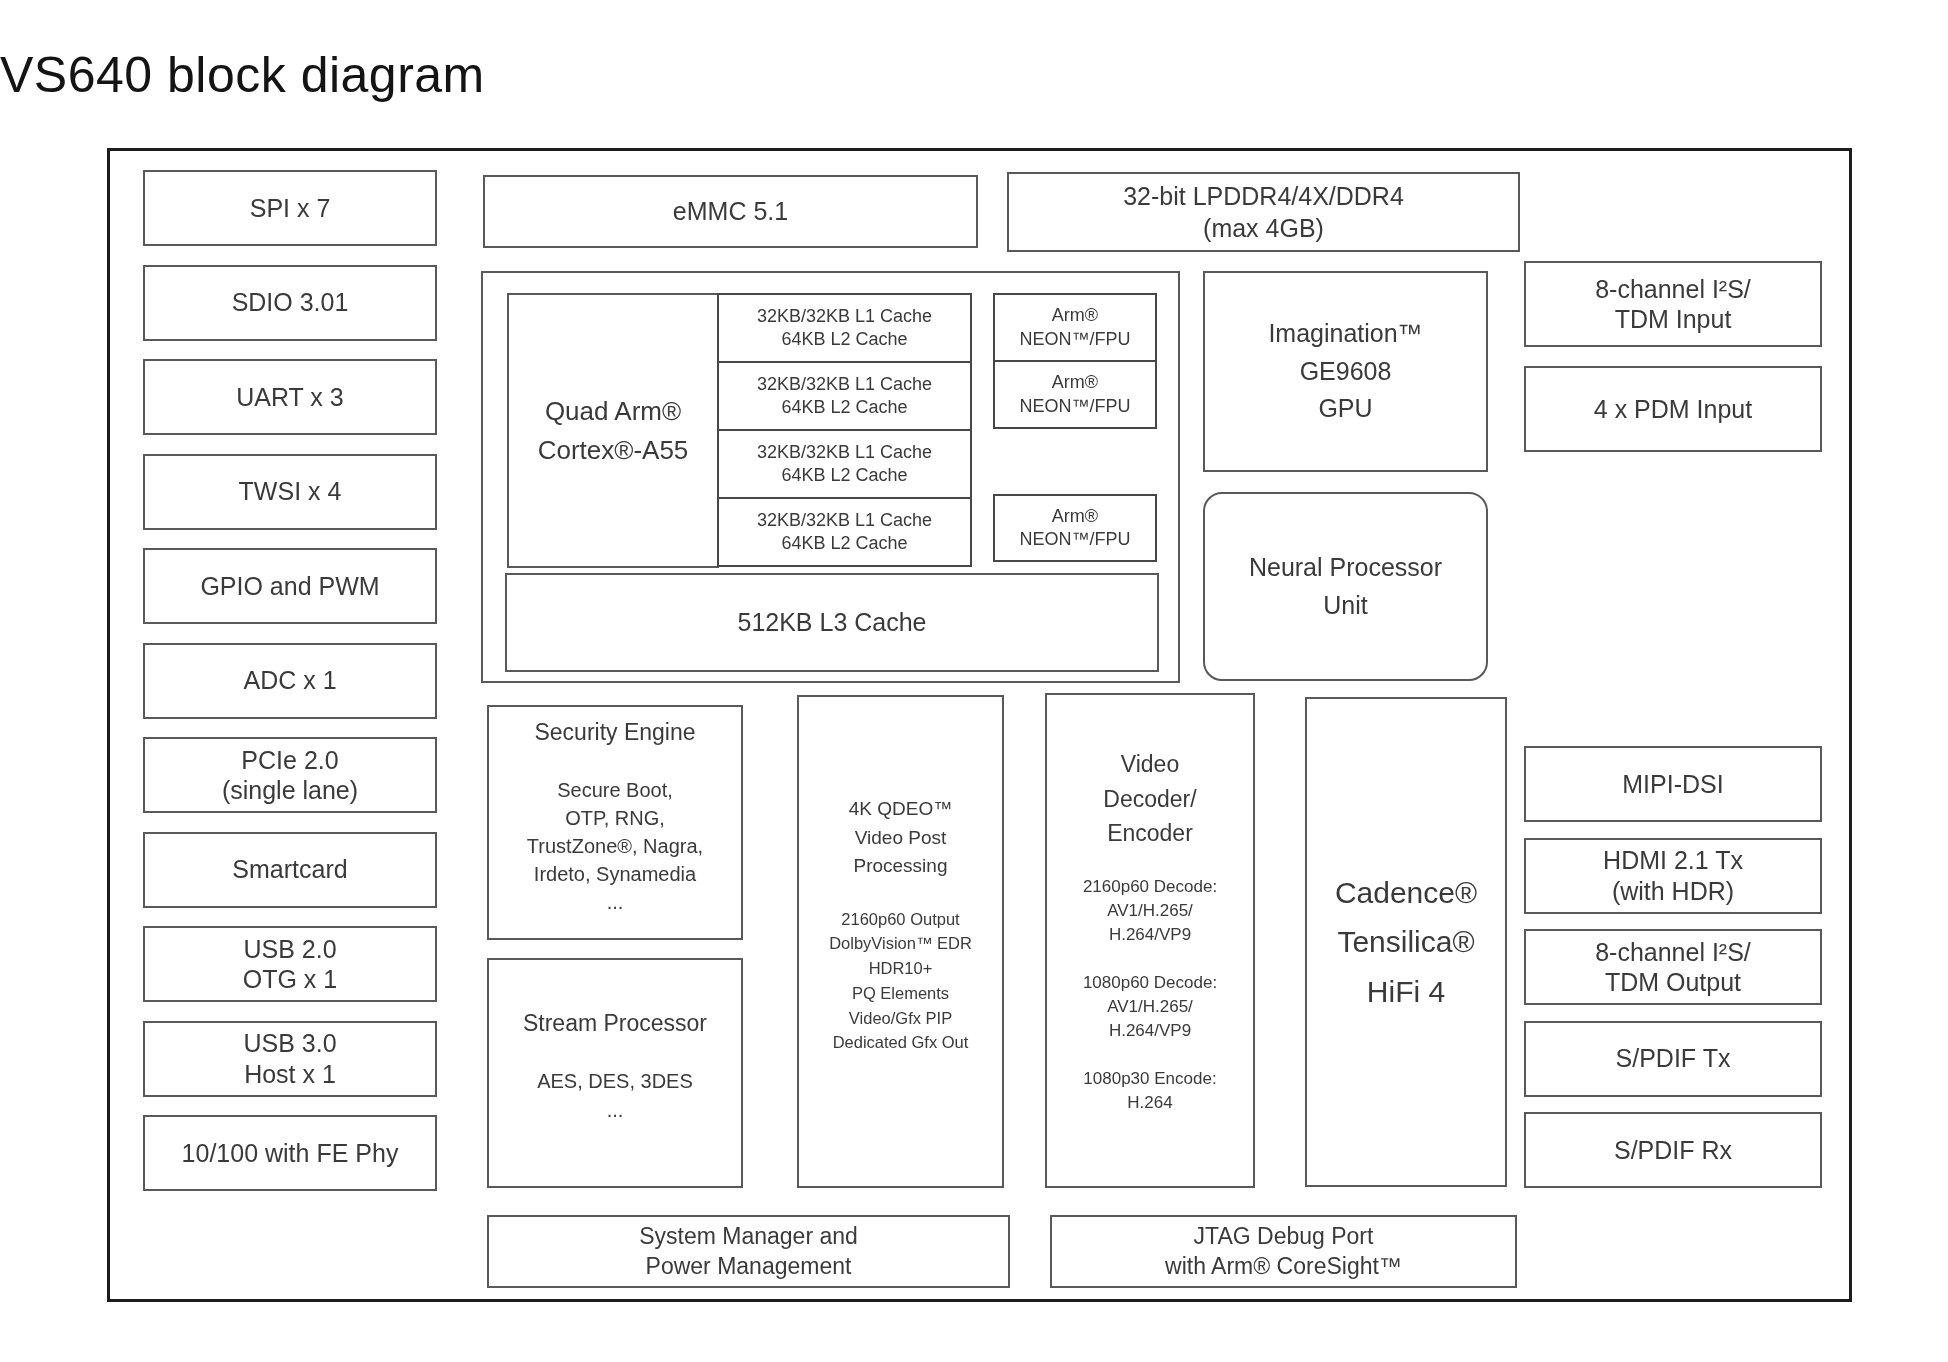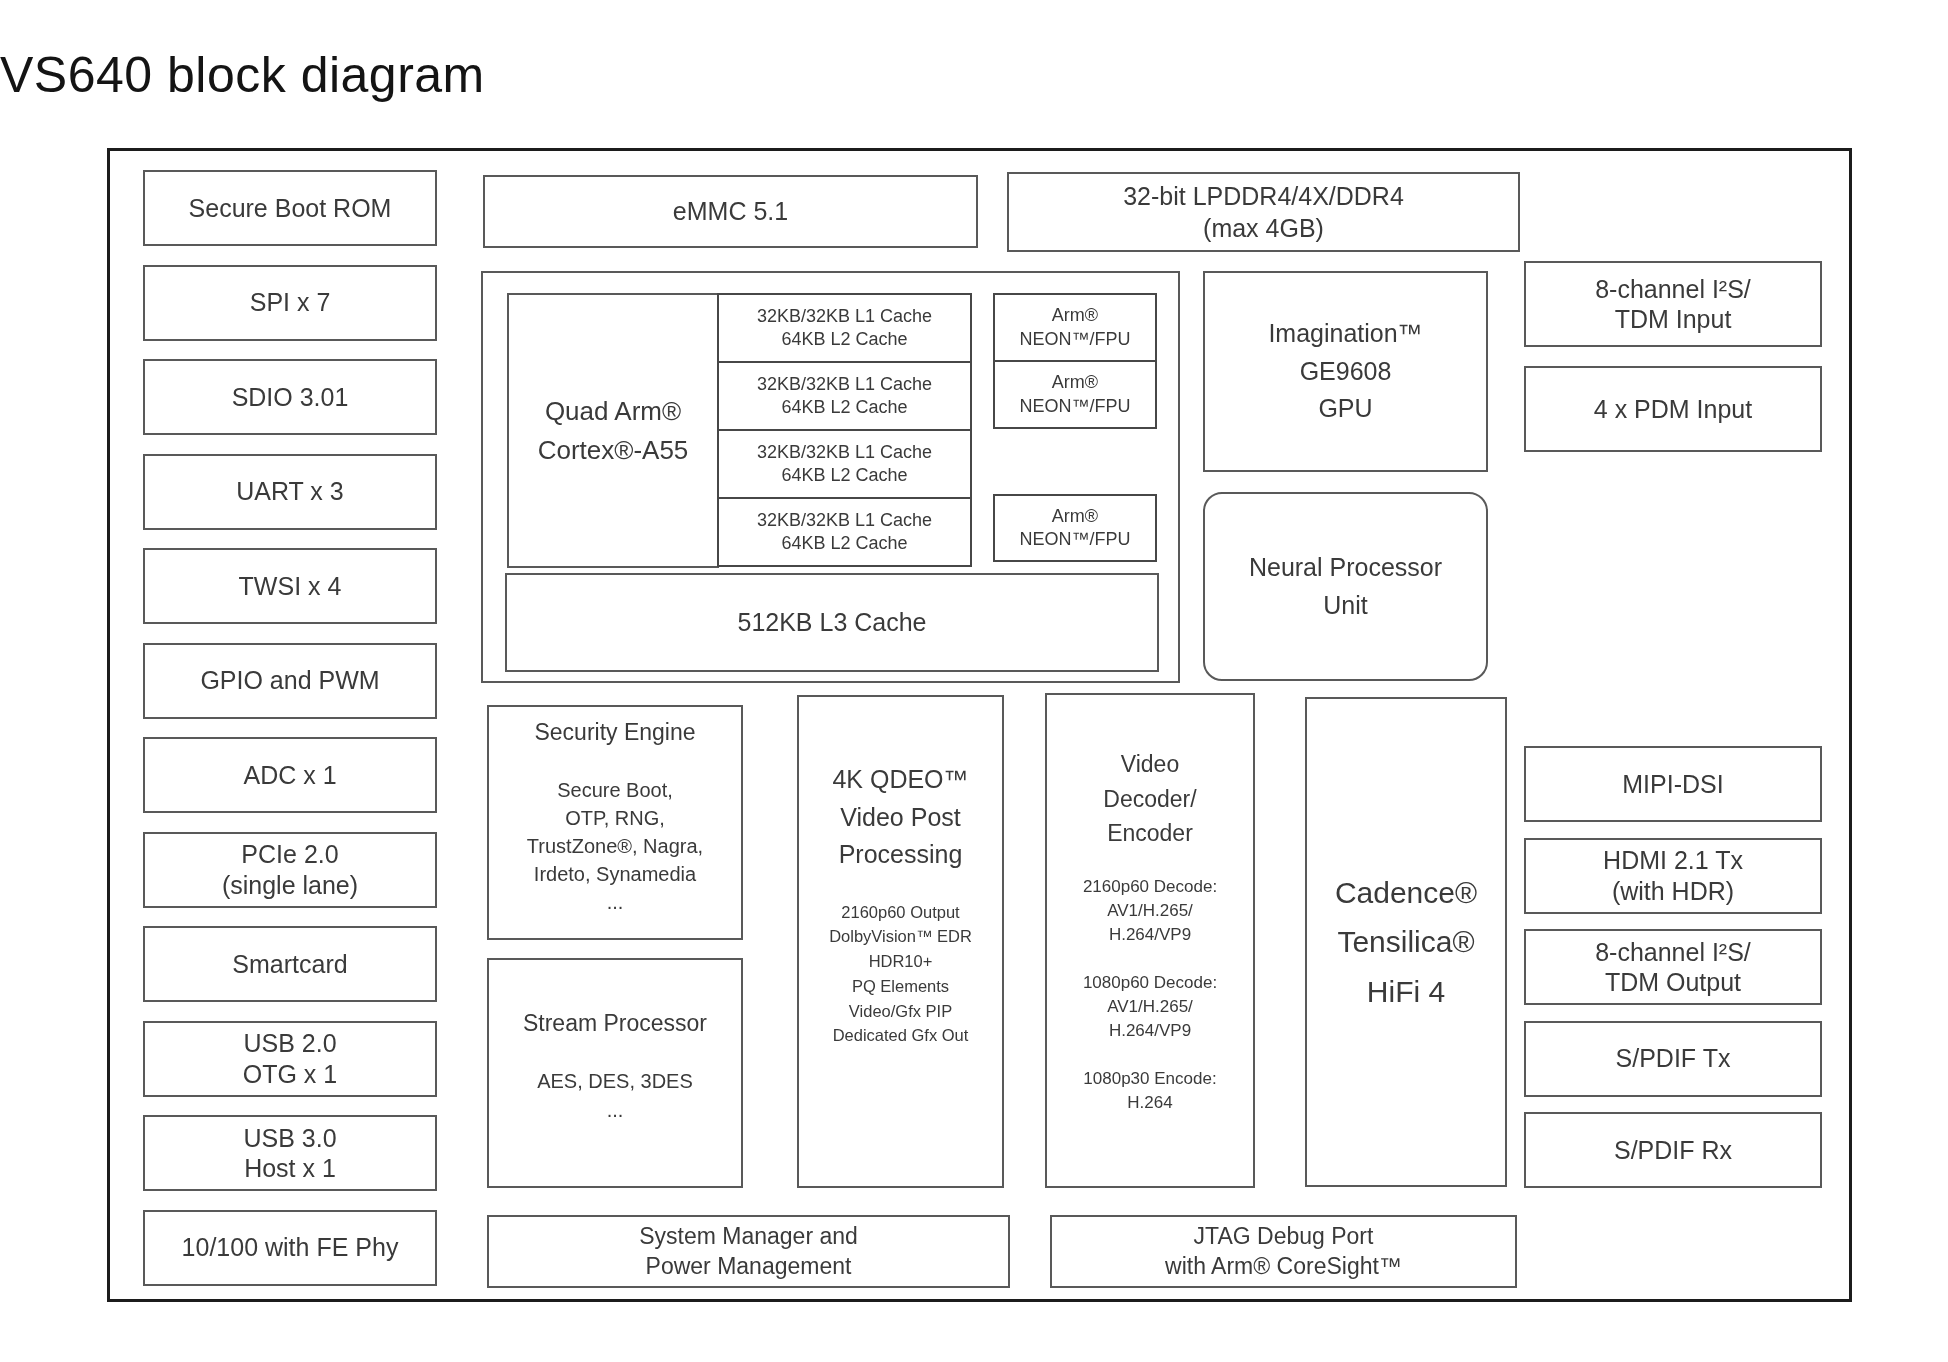--- a/index.html
+++ b/index.html
@@ -51,21 +51,21 @@
   
   .security { left:487px; top:705px; width:256px; height:235px; justify-content:flex-start; }
   .security .box-title { margin-top:12px; font-size:23px; }
   .security .box-body  { margin-top:30px; font-size:20px; line-height:1.4; }
 
   .stream { left:487px; top:958px; width:256px; height:230px; justify-content:flex-start; }
   .stream .box-title { margin-top:50px; font-size:23px; }
   .stream .box-body  { margin-top:30px; font-size:20px; line-height:1.45; }
 
   .qdeo { left:797px; top:695px; width:207px; height:493px; justify-content:flex-start; }
-  .qdeo .box-title { margin-top:64px; font-size:25px; line-height:1.5; }
+  .qdeo .box-title { margin-top:98px; font-size:19px; line-height:1.5; }
   .qdeo .box-body  { margin-top:26px; font-size:16.5px; line-height:1.5; }
 
   .vdec { left:1045px; top:693px; width:210px; height:495px; justify-content:flex-start; }
   .vdec .box-title { margin-top:52px; font-size:23px; line-height:1.5; }
   .vdec .vgroup { margin-top:24px; font-size:17px; line-height:1.42; }
 
   .cadence { left:1305px; top:697px; width:202px; height:490px; font-size:30px; line-height:1.65; }
 
   
   .sysmgr { left:487px;  top:1215px; width:523px; height:73px; font-size:23px; line-height:1.3; }
@@ -74,23 +74,20 @@
 </head>
 <body>
 
 <div class="stage">
 
   <div class="page-title">VS640 block diagram</div>
 
   <div class="outer"></div>
 
   <div class="col left-col">
-      <div class="io-block">
-        <div class="ln">Secure Boot ROM</div>
-      </div>
       <div class="io-block">
         <div class="ln">SPI x 7</div>
       </div>
       <div class="io-block">
         <div class="ln">SDIO 3.01</div>
       </div>
       <div class="io-block">
         <div class="ln">UART x 3</div>
       </div>
       <div class="io-block">

